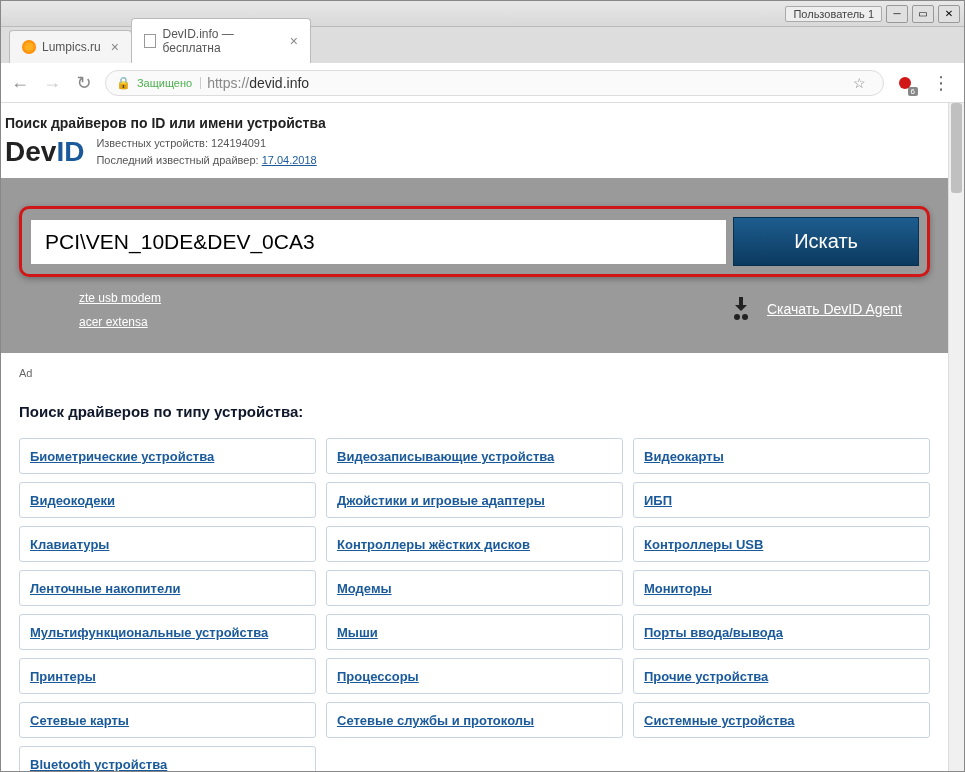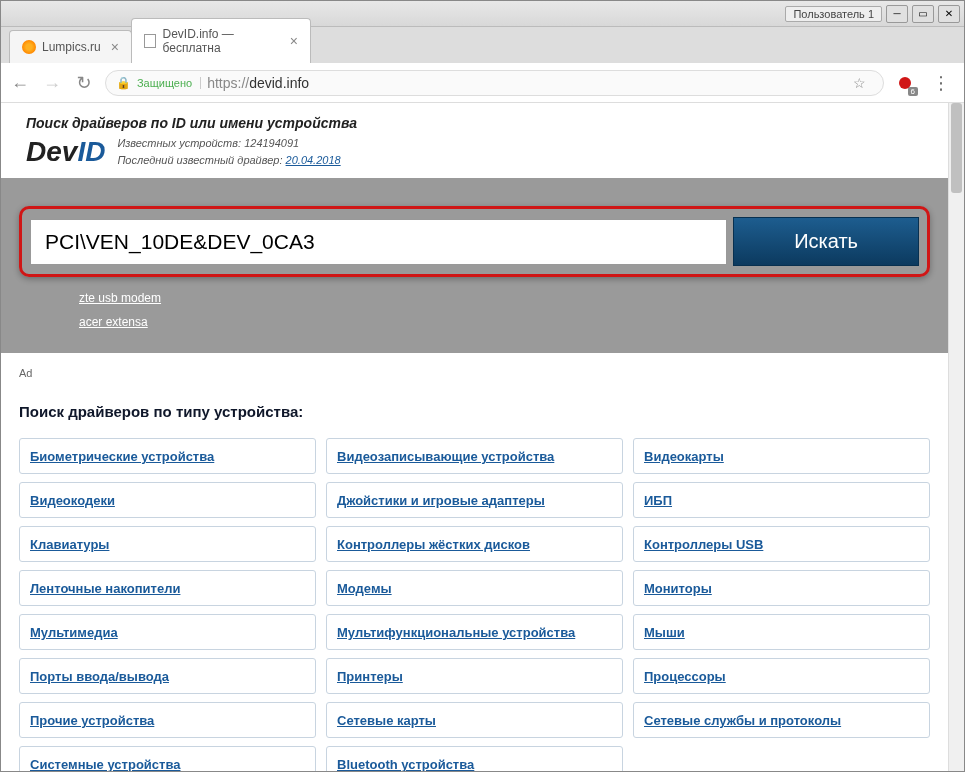--- a/index.html
+++ b/index.html
@@ -27,21 +27,21 @@
 .star-btn { width: 20px; color: #888; cursor: pointer; }
 .ext-icon { width: 22px; height: 22px; background: #fff; border-radius: 3px; display: flex; align-items: center; justify-content: center; position: relative; cursor: pointer; }
 .ext-badge { position: absolute; bottom: -2px; right: -2px; background: #888; color: #fff; font-size: 8px; padding: 0 3px; border-radius: 2px; }
 .menu-btn { font-size: 18px; color: #666; cursor: pointer; padding: 0 6px; }
 
 .page { flex: 1; background: #fff; position: relative; overflow: hidden; display: flex; }
 .page-content { flex: 1; overflow-y: hidden; }
 .page-scroll { width: 16px; background: #f0f0f0; border-left: 1px solid #ddd; position: relative; }
 .scroll-thumb { position: absolute; top: 0; left: 2px; right: 2px; height: 90px; background: #c0c0c0; border-radius: 3px; }
 
-.header { padding: 12px 25px 10px; font-style: italic; }
+.header { padding: 12px 4px 10px; }
 .header-tagline { font-size: 14px; font-weight: bold; color: #222; margin-bottom: 4px; }
 .header-row { display: flex; align-items: center; gap: 12px; }
 .logo { font-size: 28px; font-weight: bold; }
 .logo-dev { color: #222; }
 .logo-id { color: #1a5a9a; }
 .header-stats { font-size: 11px; color: #555; line-height: 1.5; }
 .header-stats a { color: #1a5a9a; text-decoration: underline; }
 
 .search-section { background: #9a9a9a; padding: 28px 18px 24px; }
 .search-box-wrap { border: 3px solid #d01616; border-radius: 10px; padding: 8px; display: flex; gap: 6px; align-items: center; box-shadow: 0 2px 6px rgba(0,0,0,0.3); }
@@ -112,55 +112,64 @@
     <div class="page-content">
 
       <div class="header">
         <div class="header-tagline">Поиск драйверов по ID или имени устройства</div>
         <div class="header-row">
           <div class="logo">
             <span class="logo-dev">Dev</span><span class="logo-id">ID</span>
           </div>
           <div class="header-stats">
             <div><span>Известных устройств:</span> <span>124194091</span></div>
-            <div><span>Последний известный драйвер:</span> <a href="#">20.04.2018</a></div>
+            <div><span>Последний известный драйвер:</span> <a href="#">17.04.2018</a></div>
           </div>
         </div>
       </div>
 
       <div class="search-section">
         <div class="search-box-wrap">
           <input class="search-input" value="PCI\VEN_10DE&amp;DEV_0CA3" style="">
           <button class="search-btn">Искать</button>
         </div>
         <div class="links-row">
           <div class="example-links">
             <a href="#">zte usb modem</a>
             <a href="#">acer extensa</a>
           </div>
+          <a href="#" class="agent-link">
+            <span class="agent-icon">
+              <svg width="28" height="24" viewBox="0 0 28 24">
+                  <path d="M10 0 L10 8 L6 8 L12 14 L18 8 L14 8 L14 0 Z" fill="#222"></path>
+                  <circle cx="8" cy="20" r="3" fill="#222"></circle>
+                  <circle cx="16" cy="20" r="3" fill="#222"></circle>
+                </svg>
+            </span>
+            <span>Скачать DevID Agent</span>
+          </a>
         </div>
       </div>
 
       <div class="content">
         <div class="ad-label">Ad</div>
         <div class="section-title">Поиск драйверов по типу устройства:</div>
         <div class="cat-grid" id="cat-grid">
             <div class="cat-item"><a href="#">Биометрические устройства</a></div>
             <div class="cat-item"><a href="#">Видеозаписывающие устройства</a></div>
             <div class="cat-item"><a href="#">Видеокарты</a></div>
             <div class="cat-item"><a href="#">Видеокодеки</a></div>
             <div class="cat-item"><a href="#">Джойстики и игровые адаптеры</a></div>
             <div class="cat-item"><a href="#">ИБП</a></div>
             <div class="cat-item"><a href="#">Клавиатуры</a></div>
             <div class="cat-item"><a href="#">Контроллеры жёстких дисков</a></div>
             <div class="cat-item"><a href="#">Контроллеры USB</a></div>
             <div class="cat-item"><a href="#">Ленточные накопители</a></div>
             <div class="cat-item"><a href="#">Модемы</a></div>
             <div class="cat-item"><a href="#">Мониторы</a></div>
-            <div class="cat-item"><a href="#">Мультимедиа</a></div>
             <div class="cat-item"><a href="#">Мультифункциональные устройства</a></div>
             <div class="cat-item"><a href="#">Мыши</a></div>
             <div class="cat-item"><a href="#">Порты ввода/вывода</a></div>
             <div class="cat-item"><a href="#">Принтеры</a></div>
             <div class="cat-item"><a href="#">Процессоры</a></div>
             <div class="cat-item"><a href="#">Прочие устройства</a></div>
             <div class="cat-item"><a href="#">Сетевые карты</a></div>
             <div class="cat-item"><a href="#">Сетевые службы и протоколы</a></div>
             <div class="cat-item"><a href="#">Системные устройства</a></div>
             <div class="cat-item"><a href="#">Bluetooth устройства</a></div>

